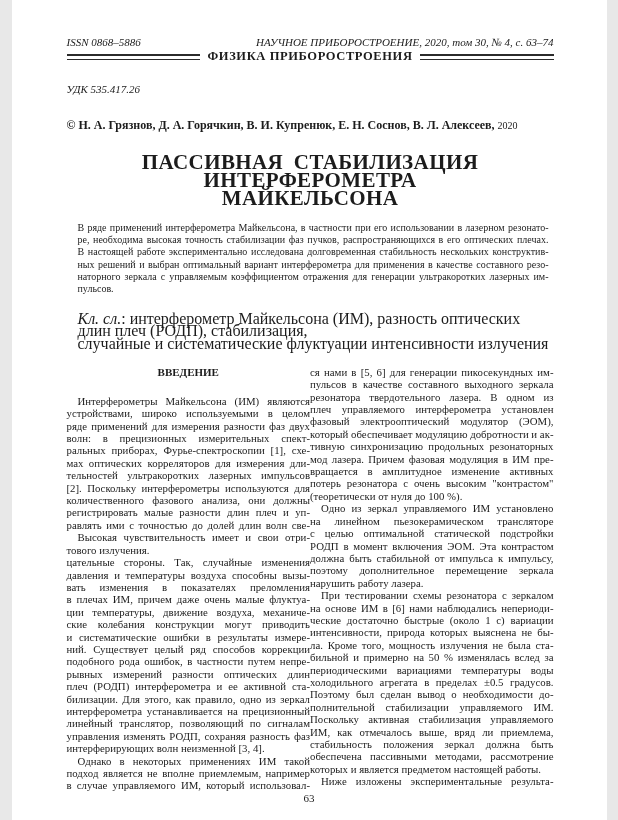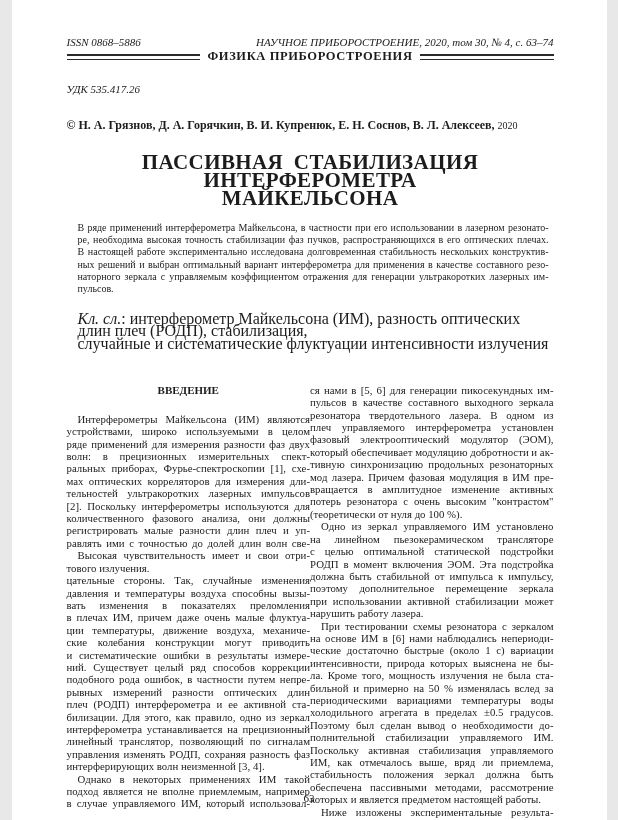--- a/index.html
+++ b/index.html
@@ -79,21 +79,21 @@
   .keywords {
     margin-top: 18px;
     padding: 0 5px 0 11px;
     font-size: 16px;
     line-height: 12.2px;
   }
   .keywords .kw-prefix { font-style: italic; }
   
   .columns {
     display: flex;
-    margin-top: 34px;
+    margin-top: 16px;
   }
   .col { flex: 1; min-width: 0; }
   .intro-heading {
     text-align: center;
     font-weight: bold;
     font-size: 11px;
     line-height: 12px;
     margin-bottom: 17px;
   }
   .bodyline {
@@ -205,24 +205,23 @@
           <div class="bodyline">фазовый электрооптический модулятор (ЭОМ),</div>
           <div class="bodyline">который обеспечивает модуляцию добротности и ак-</div>
           <div class="bodyline">тивную синхронизацию продольных резонаторных</div>
           <div class="bodyline">мод лазера. Причем фазовая модуляция в ИМ пре-</div>
           <div class="bodyline">вращается в амплитудное изменение активных</div>
           <div class="bodyline">потерь резонатора с очень высоким "контрастом"</div>
           <div class="bodyline endline">(теоретически от нуля до 100 %).</div>
           <div class="bodyline indent">Одно из зеркал управляемого ИМ установлено</div>
           <div class="bodyline">на линейном пьезокерамическом трансляторе</div>
           <div class="bodyline">с целью оптимальной статической подстройки</div>
-          <div class="bodyline">РОДП в момент включения ЭОМ. Эта подстройка</div>
+          <div class="bodyline">РОДП в момент включения ЭОМ. Эта контрастом</div>
           <div class="bodyline">должна быть стабильной от импульса к импульсу,</div>
           <div class="bodyline">поэтому дополнительное перемещение зеркала</div>
-          <div class="bodyline">при использовании активной стабилизации может</div>
           <div class="bodyline endline">нарушить работу лазера.</div>
           <div class="bodyline indent">При тестировании схемы резонатора с зеркалом</div>
           <div class="bodyline">на основе ИМ в [6] нами наблюдались непериоди-</div>
           <div class="bodyline">ческие достаточно быстрые (около 1 с) вариации</div>
           <div class="bodyline">интенсивности, природа которых выяснена не бы-</div>
           <div class="bodyline">ла. Кроме того, мощность излучения не была ста-</div>
           <div class="bodyline">бильной и примерно на 50 % изменялась вслед за</div>
           <div class="bodyline">периодическими вариациями температуры воды</div>
           <div class="bodyline">холодильного агрегата в пределах ±0.5 градусов.</div>
           <div class="bodyline">Поэтому был сделан вывод о необходимости до-</div>

